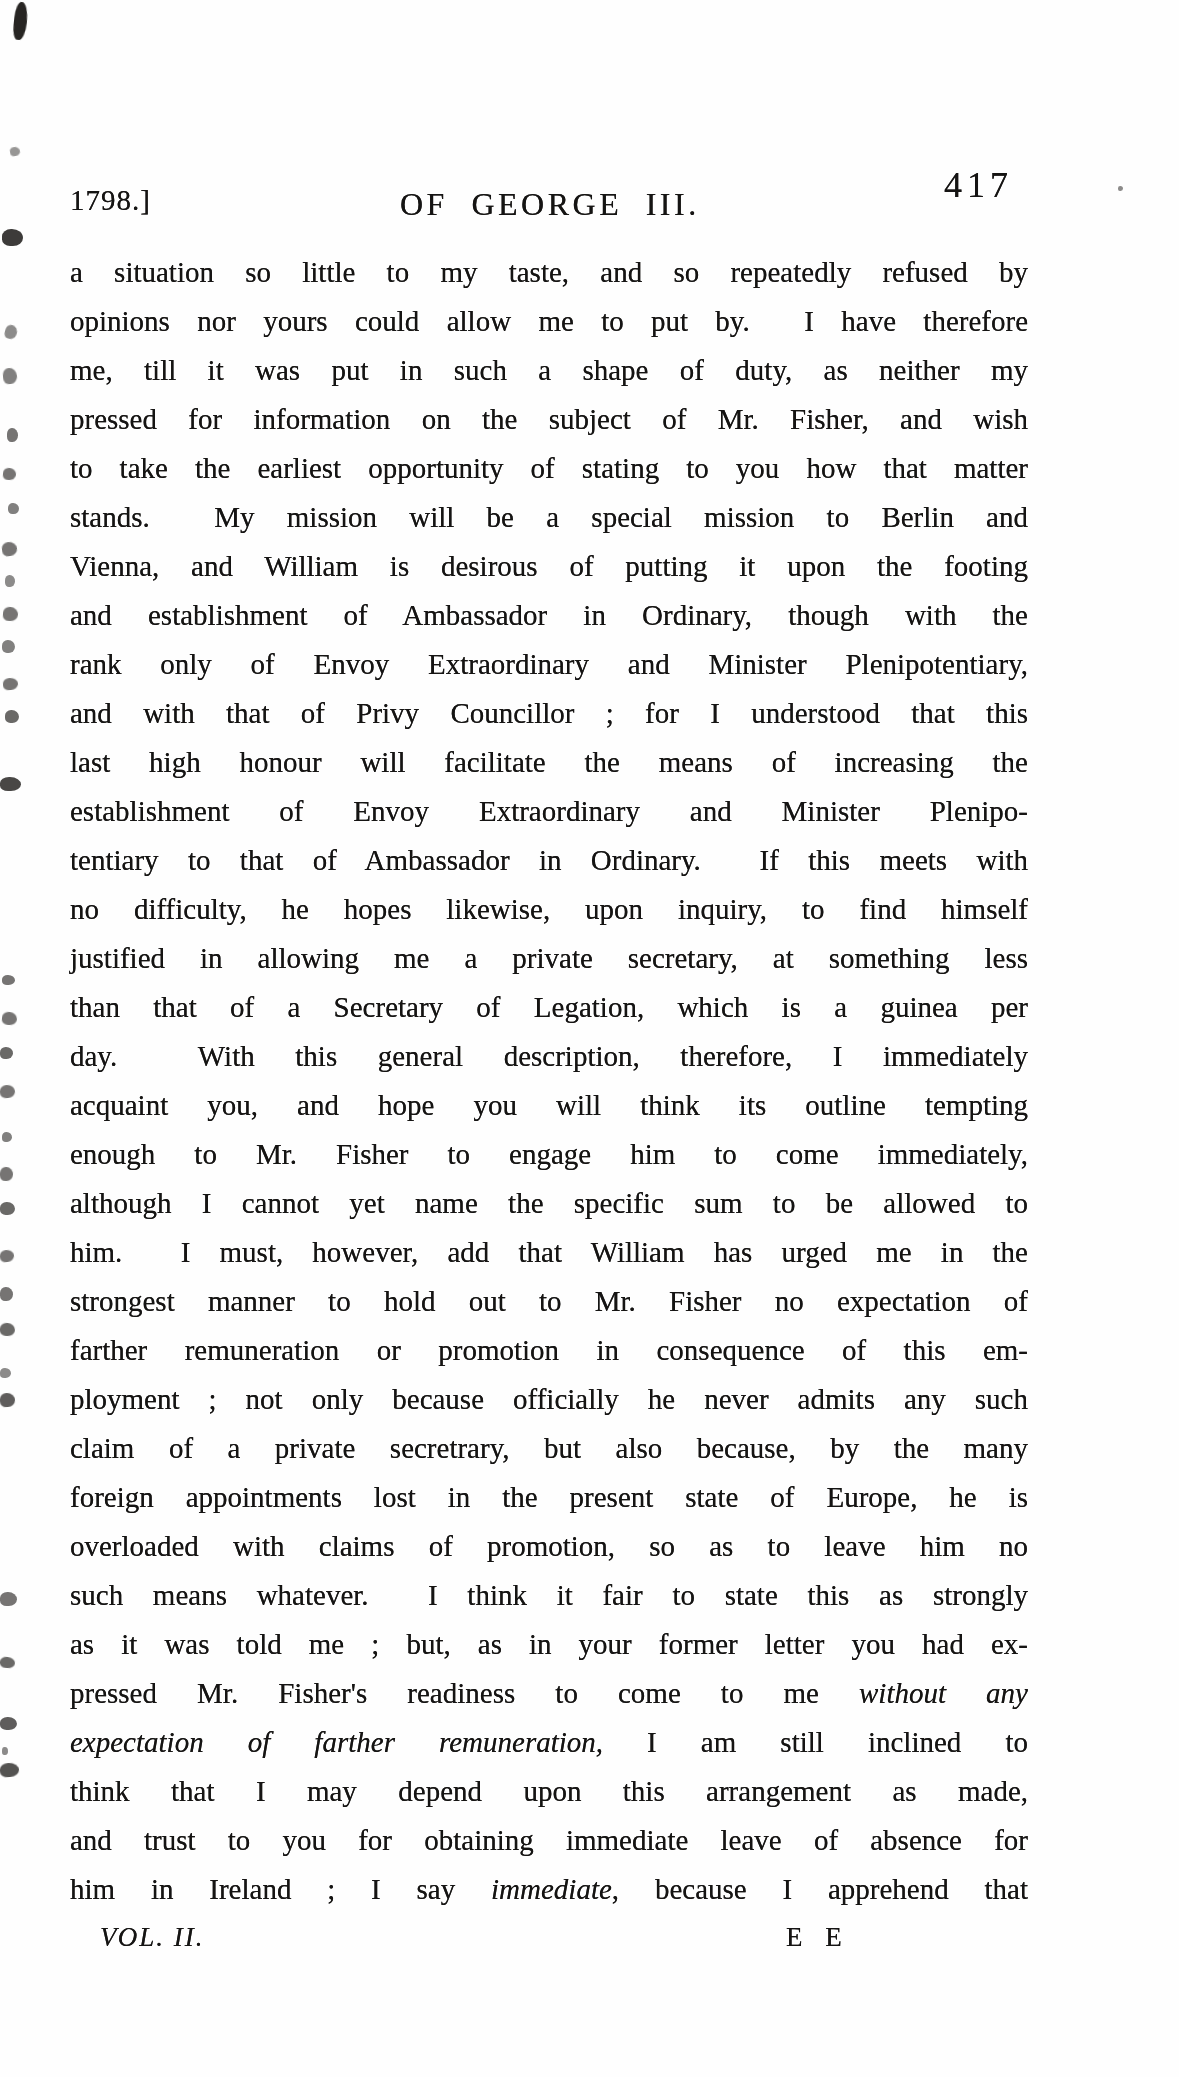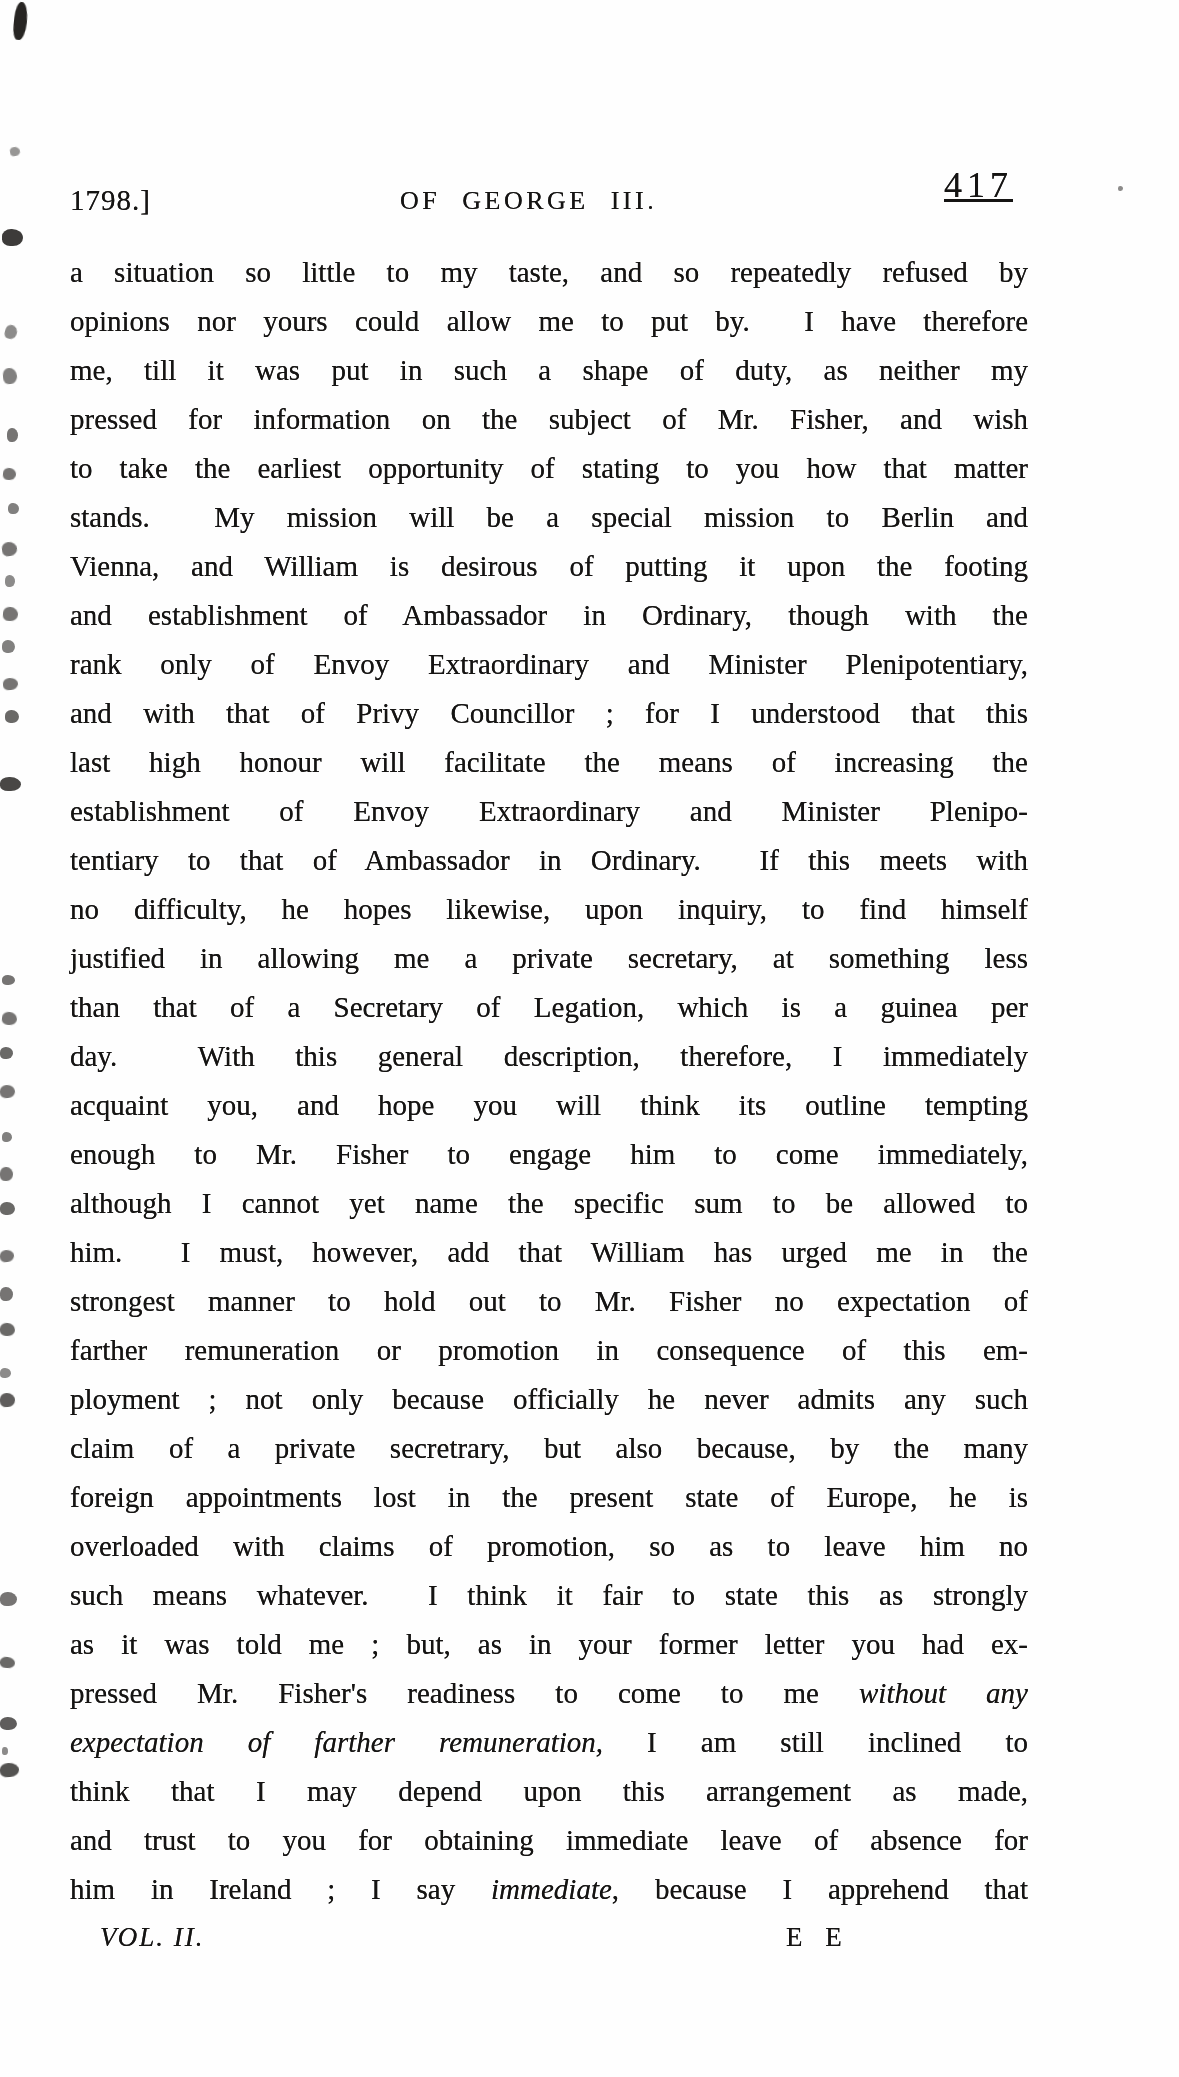--- a/index.html
+++ b/index.html
@@ -15,25 +15,25 @@
   }
   .ink { text-shadow: 0 0 0.5px rgba(20,18,16,0.85); }
 
   
   .hdr-date {
     position: absolute; left: 70px; top: 184px;
     font-size: 29px; letter-spacing: 1px;
   }
   .hdr-title {
     position: absolute; left: 400px; top: 186px;
-    font-size: 26px; letter-spacing: 3.5px; word-spacing: 12px; text-align: center;
+    font-size: 32px; letter-spacing: 3.5px; word-spacing: 12px; text-align: center;
   }
   .hdr-page {
     position: absolute; left: 944px; top: 164px;
-    font-size: 36px; letter-spacing: 5px; text-decoration: underline;
+    font-size: 36px; letter-spacing: 5px;
   }
 
   
   .body-text {
     position: absolute; left: 70px; top: 248px; width: 958px;
     font-size: 29px; line-height: 49px;
   }
   .line {
     text-align: justify;
     text-align-last: justify;

